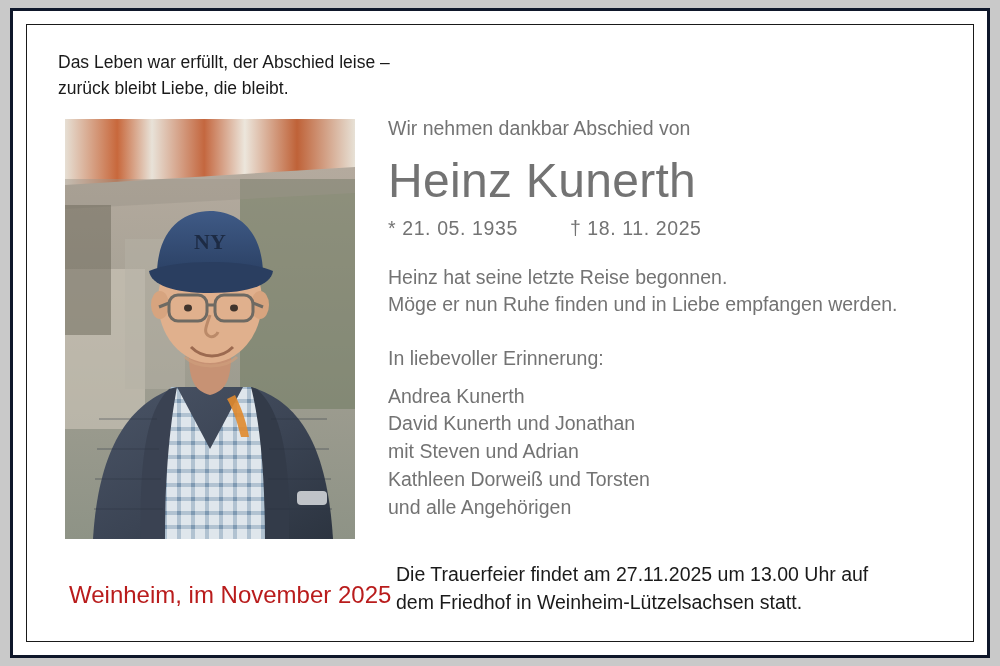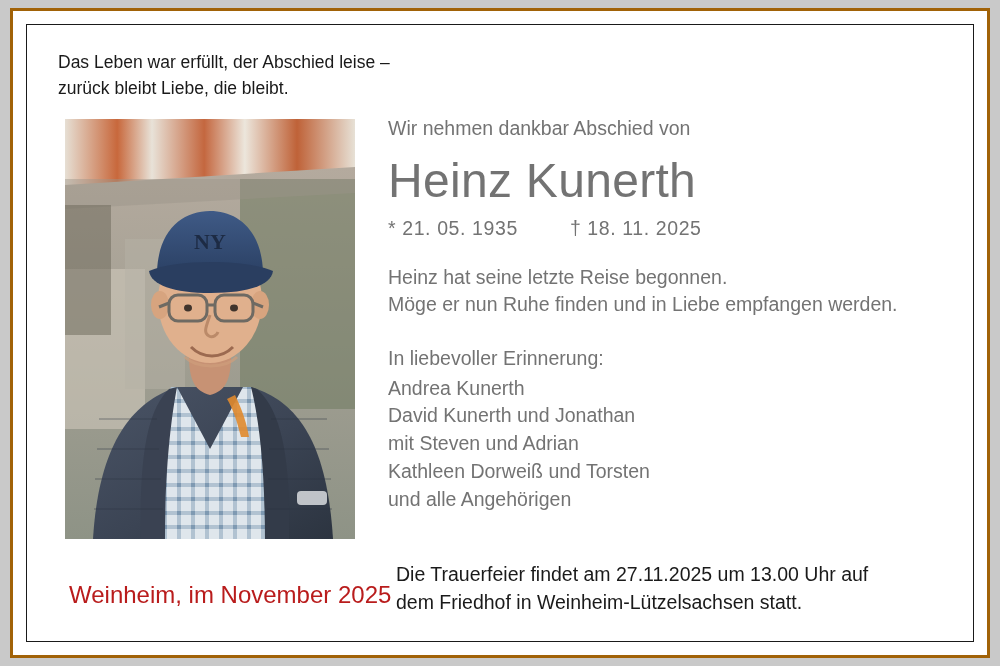--- a/index.html
+++ b/index.html
@@ -24,21 +24,21 @@
 
   
   .card {
     position: absolute;
     left: 10px;
     top: 8px;
     width: 980px;
     height: 650px;
     background: #ffffff;
     box-sizing: border-box;
-    border: 3px solid #a16207;
+    border: 3px solid #0f172a;
   }
   .card-inner {
     position: absolute;
     left: 13px;
     top: 13px;
     right: 13px;
     bottom: 13px;
     border: 1px solid #1a1a1a;
     box-sizing: border-box;
   }
@@ -114,21 +114,21 @@
     font-size: 19.5px;
     line-height: 1.42;
     white-space: pre-line;
   }
   .memory-head {
     margin-top: 26px;
     font-size: 19.5px;
     line-height: 1.42;
   }
   .memory-list {
-    margin-top: 2px;
+    margin-top: 10px;
     font-size: 19.5px;
     line-height: 1.42;
   }
   .memory-list div { white-space: pre; }
 
   .ceremony {
     position: absolute;
     left: 383px;
     top: 550px;
     width: 560px;

